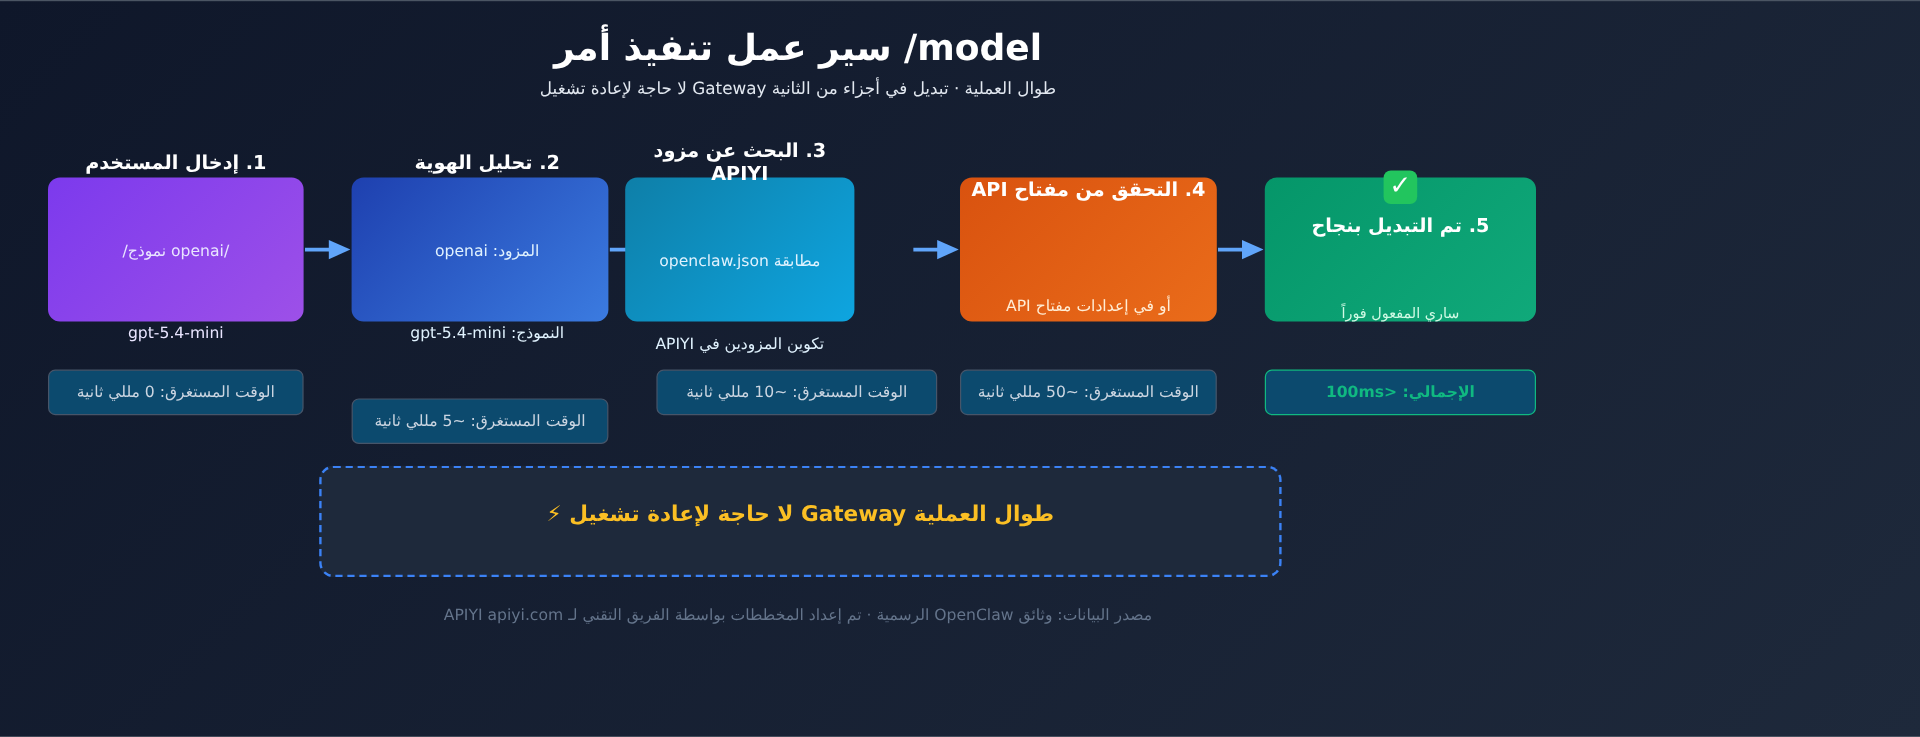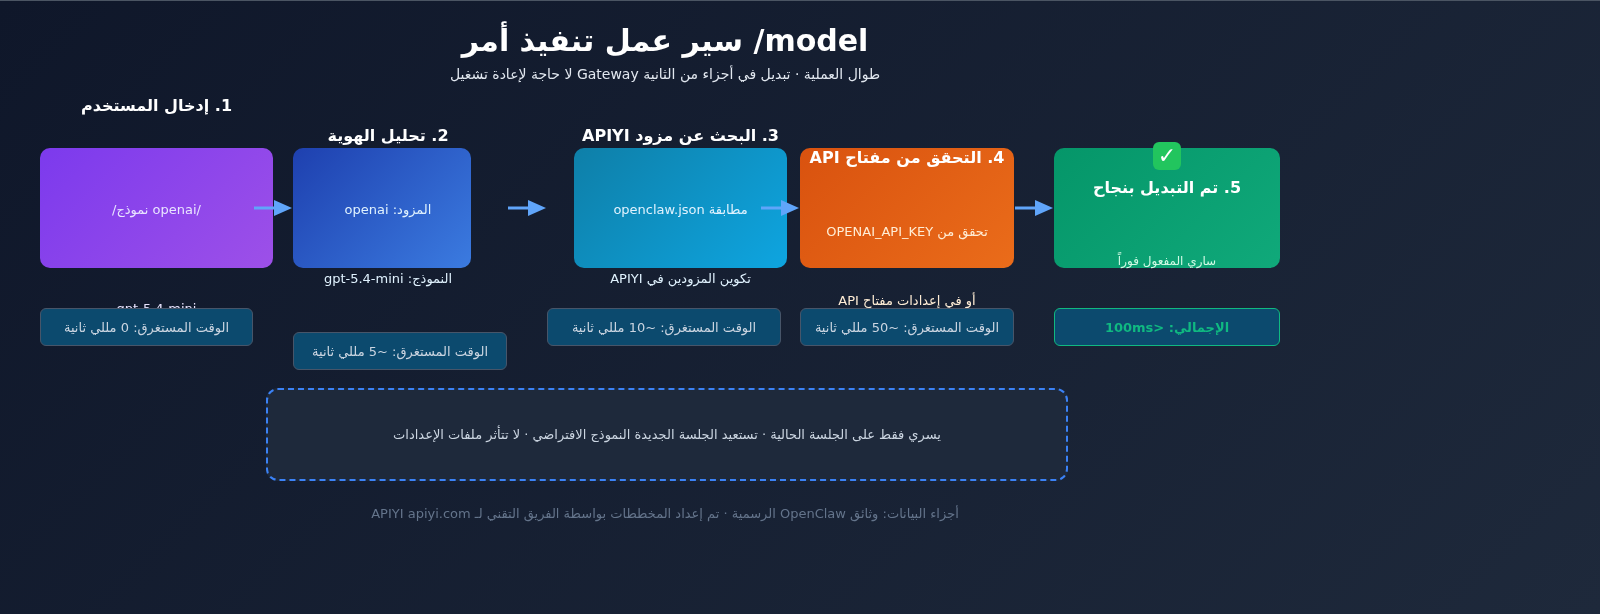--- a/index.html
+++ b/index.html
@@ -25,23 +25,23 @@
       display: flex; flex-direction: column; align-items: center; justify-content: center;
       text-align: center; direction: rtl;
     }
     .step .st { font-size: 16px; font-weight: bold; color: #ffffff; margin-bottom: 8px; }
     .step .sl { font-size: 13px; color: #e9e5ff; line-height: 25px; margin-top: 44px; }
     .step .emoji {
       width: 28px; height: 28px; border-radius: 6px; background: #22c55e;
       color: #ffffff; font-size: 22px; font-weight: bold; line-height: 28px;
       margin-bottom: 8px;
     }
-    .s1 { left: 40px; width: 233px; background: linear-gradient(135deg, #7c3aed, #9d50e8); gap: 30px; }
-    .s2 { left: 293px; width: 178px; background: linear-gradient(135deg, #1e40af, #3b7be0); padding-left: 12px; }
-    .s3 { left: 574px; width: 213px; background: linear-gradient(135deg, #0e7fa8, #0ea5e0); }
+    .s1 { left: 40px; width: 213px; background: linear-gradient(135deg, #7c3aed, #9d50e8); }
+    .s2 { left: 293px; width: 214px; background: linear-gradient(135deg, #1e40af, #3b7be0); padding-left: 12px; }
+    .s3 { left: 521px; width: 191px; background: linear-gradient(135deg, #0e7fa8, #0ea5e0); }
     .s4 { left: 800px; width: 214px; background: linear-gradient(135deg, #d9520f, #ea6c1a); justify-content: space-between; }
     .s5 { left: 1054px; width: 226px; background: linear-gradient(135deg, #059669, #10a97a); }
     .s3 .sl, .s2 .sl { color: #e0f2fe; }
     .s4 .sl { color: #ffedd5; }
     .s5 .sl { color: #d1fae5; font-size: 12px; }
     .arrow {
       position: absolute; top: 198px; height: 18px;
     }
     .timing {
       position: absolute; top: 307px; height: 38px; border-radius: 6px;
@@ -97,21 +97,20 @@
   <div class="sl">تكوين المزودين في APIYI</div>
 </div>
 
 <svg class="arrow" style="left:761px;width:38px;" viewBox="0 0 38 18">
   <line x1="0" y1="9" x2="22" y2="9" stroke="#60a5fa" stroke-width="3"></line>
   <polygon points="20,1 38,9 20,17" fill="#60a5fa"></polygon>
 </svg>
 
 <div class="step s4">
   <div class="st">4. التحقق من مفتاح API</div>
-  <div class="sl">تحقق من OPENAI_API_KEY</div>
   <div class="sl">أو في إعدادات مفتاح API</div>
 </div>
 
 <svg class="arrow" style="left:1015px;width:38px;" viewBox="0 0 38 18">
   <line x1="0" y1="9" x2="22" y2="9" stroke="#60a5fa" stroke-width="3"></line>
   <polygon points="20,1 38,9 20,17" fill="#60a5fa"></polygon>
 </svg>
 
 <div class="step s5">
   <div class="emoji">✓</div>
@@ -119,16 +118,16 @@
   <div class="sl">ساري المفعول فوراً</div>
 </div>
 
 <div class="timing" style="left:40px;width:213px;">الوقت المستغرق: 0 مللي ثانية</div>
 <div class="timing" style="left:293px;width:214px;margin-top:24px;">الوقت المستغرق: ~5 مللي ثانية</div>
 <div class="timing" style="left:547px;width:234px;">الوقت المستغرق: ~10 مللي ثانية</div>
 <div class="timing" style="left:800px;width:214px;">الوقت المستغرق: ~50 مللي ثانية</div>
 <div class="timing total" style="left:1054px;width:226px;">الإجمالي: &lt;100ms</div>
 
 <div class="notice">
-  <div class="ns">يسري فقط على الجلسة الحالية · تستعيد الجلسة الجديدة النموذج الافتراضي · لا تتأثر ملفات الإعدادات</div>
+  <div class="nt">طوال العملية Gateway لا حاجة لإعادة تشغيل ⚡</div>
 </div>
 
-<div class="footer">أجزاء البيانات: وثائق OpenClaw الرسمية · تم إعداد المخططات بواسطة الفريق التقني لـ APIYI apiyi.com</div>
+<div class="footer">مصدر البيانات: وثائق OpenClaw الرسمية · تم إعداد المخططات بواسطة الفريق التقني لـ APIYI apiyi.com</div>
 
 </body></html>

